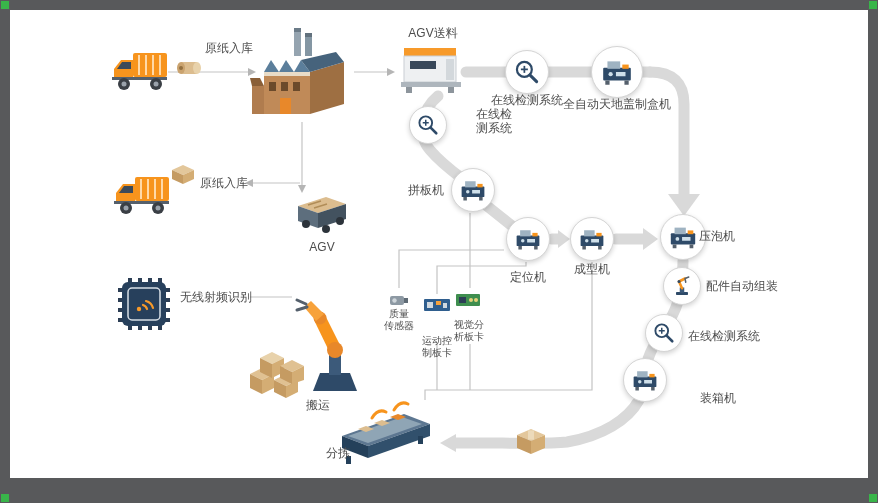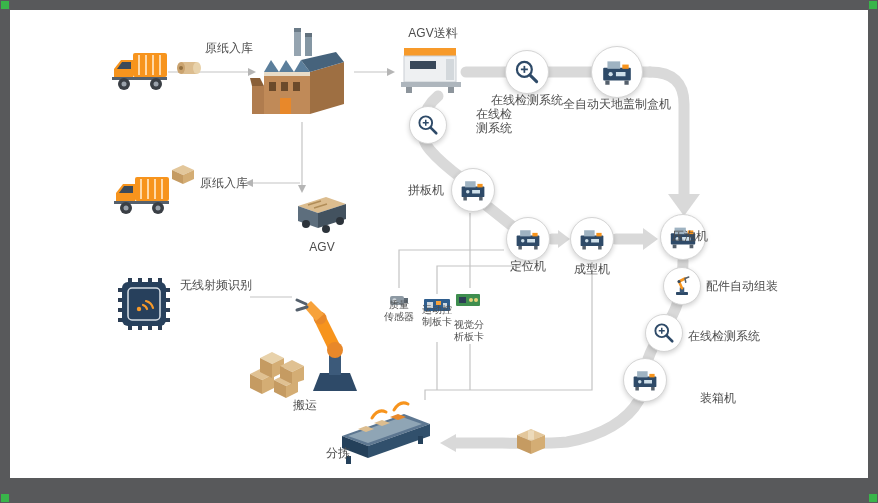--- a/index.html
+++ b/index.html
@@ -45,33 +45,33 @@
   #motion-icon{left:423px;top:297px;width:28px;height:16px}
   #vision-icon{left:455px;top:292px;width:26px;height:16px}
 
   
   #label-raw{left:205px;top:41px}
   #label-agv-feed{left:400px;top:26px;width:66px}
   #label-inspect-top{left:487px;top:93px;width:80px}
   #label-boxmaker{left:557px;top:97px;width:120px}
   #label-inspect-mid{left:476px;top:107px}
   #label-panel{left:408px;top:183px;width:40px}
-  #label-positioning{left:506px;top:259px;width:44px}
+  #label-positioning{left:506px;top:270px;width:44px}
   #label-forming{left:570px;top:262px;width:44px}
-  #label-press{left:672px;top:229px}
+  #label-press{left:699px;top:229px}
   #label-assembly{left:706px;top:279px}
   #label-inspect-bot{left:688px;top:329px}
   #label-boxing{left:700px;top:391px}
   #label-product{left:200px;top:176px}
   #label-agv{left:305px;top:240px;width:34px}
-  #label-rfid{left:180px;top:278px}
-  #label-handling{left:293px;top:398px}
+  #label-rfid{left:180px;top:290px}
+  #label-handling{left:306px;top:398px}
   #label-sorting{left:326px;top:446px}
-  #label-quality{left:379px;top:299px;width:40px}
-  #label-motion{left:417px;top:304px;width:40px}
+  #label-quality{left:379px;top:308px;width:40px}
+  #label-motion{left:417px;top:335px;width:40px}
   #label-vision{left:449px;top:319px;width:40px}
 </style>
 </head>
 <body>
 
 <div id="stage">
   <div id="canvas"></div>
   <div class="handle" id="h-tl"></div>
   <div class="handle" id="h-tr"></div>
   <div class="handle" id="h-bl"></div>

